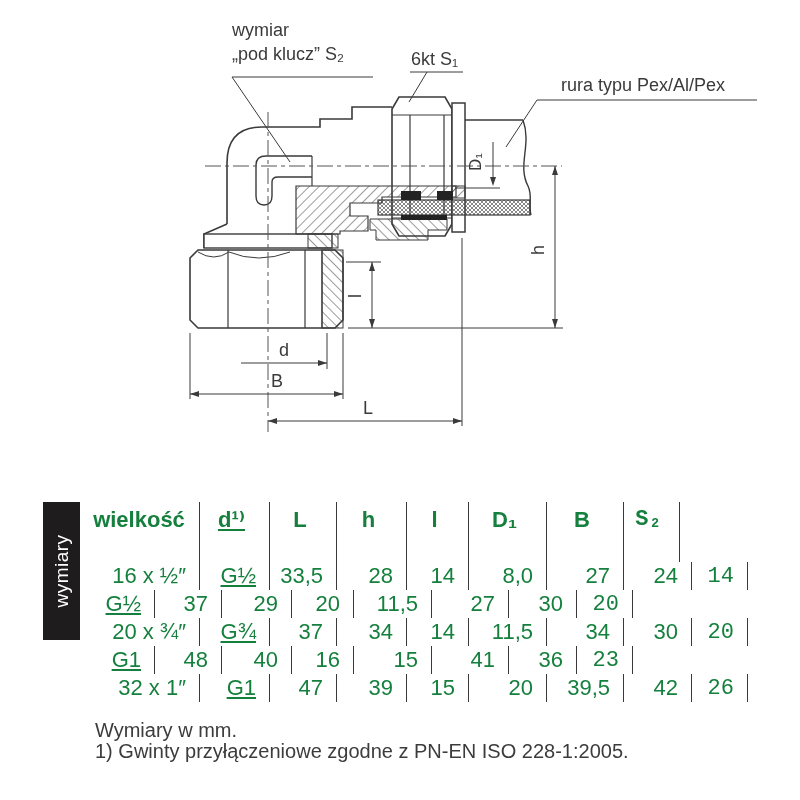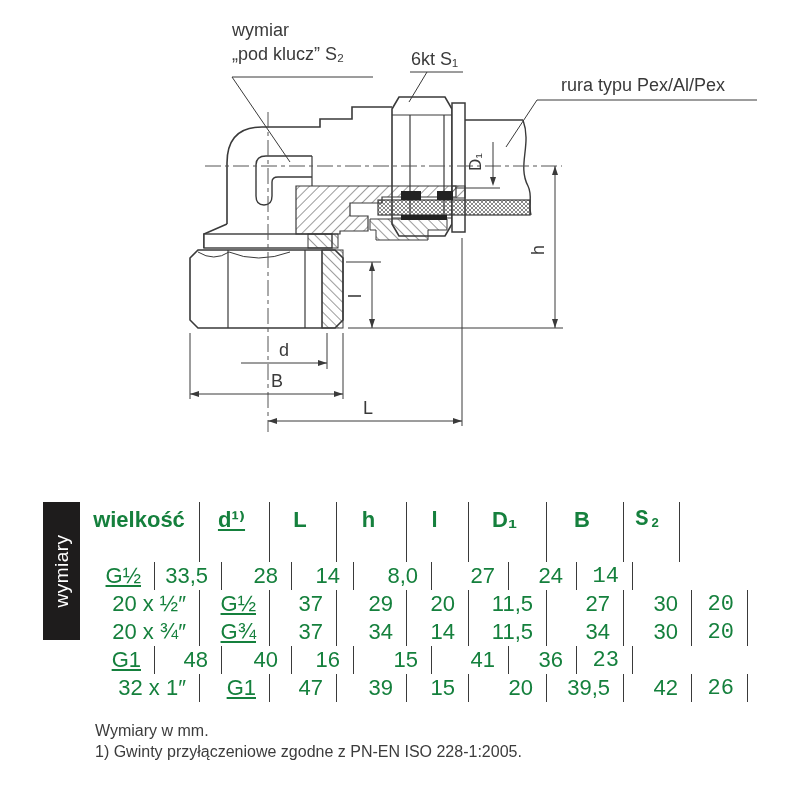--- a/index.html
+++ b/index.html
@@ -17,21 +17,21 @@
   #dims-table{position:absolute;left:85px;top:502px;}
   .trow{display:flex;}
   .cell{box-sizing:border-box;border-right:1.5px solid #3a3a3a;display:flex;
         align-items:center;justify-content:flex-end;padding-right:13px;
         font-size:22px;color:#15803d;height:28px;}
   .hcell{height:60px;align-items:flex-start;justify-content:center;padding:5px 6px 0 0;
          font-weight:bold;}
   .c1{width:115px;} .c2{width:70px;text-decoration:underline;} .c3{width:67px;} .c4{width:70px;} .c5{width:62px;}
   .c6{width:78px;} .c7{width:77px;} .c8{width:68px;} .c9{width:56px;font-family:Liberation Mono, monospace;}
 
-  #footer{position:absolute;left:95px;top:720px;font-size:16px;color:#3c3c3c;line-height:21px;}
+  #footer{position:absolute;left:95px;top:720px;font-size:20px;color:#3c3c3c;line-height:21px;}
 </style>
 </head>
 <body>
 
 <div id="page">
 
   <svg id="drawing" width="800" height="470" viewBox="0 0 800 470">
     <defs>
       <pattern id="hatch1" width="7" height="7" patternUnits="userSpaceOnUse" patternTransform="rotate(45)">
         <line x1="0" y1="0" x2="0" y2="7" stroke="#3a3a3a" stroke-width="1"></line>
@@ -167,31 +167,31 @@
       <span class="cell hcell c2">d¹⁾</span>
       <span class="cell hcell c3">L</span>
       <span class="cell hcell c4">h</span>
       <span class="cell hcell c5">l</span>
       <span class="cell hcell c6">D₁</span>
       <span class="cell hcell c7">B</span>
       <span class="cell hcell c9">S₂</span>
     </div>
     <div id="table-rows">
         <div class="trow">
+          <span class="cell c1">16 x ½″</span>
           <span class="cell c2">G½</span>
           <span class="cell c3">33,5</span>
           <span class="cell c4">28</span>
           <span class="cell c5">14</span>
           <span class="cell c6">8,0</span>
           <span class="cell c7">27</span>
           <span class="cell c8">24</span>
           <span class="cell c9">14</span>
         </div>
         <div class="trow">
-          <span class="cell c1">20 x ½″</span>
           <span class="cell c2">G½</span>
           <span class="cell c3">37</span>
           <span class="cell c4">29</span>
           <span class="cell c5">20</span>
           <span class="cell c6">11,5</span>
           <span class="cell c7">27</span>
           <span class="cell c8">30</span>
           <span class="cell c9">20</span>
         </div>
         <div class="trow">

